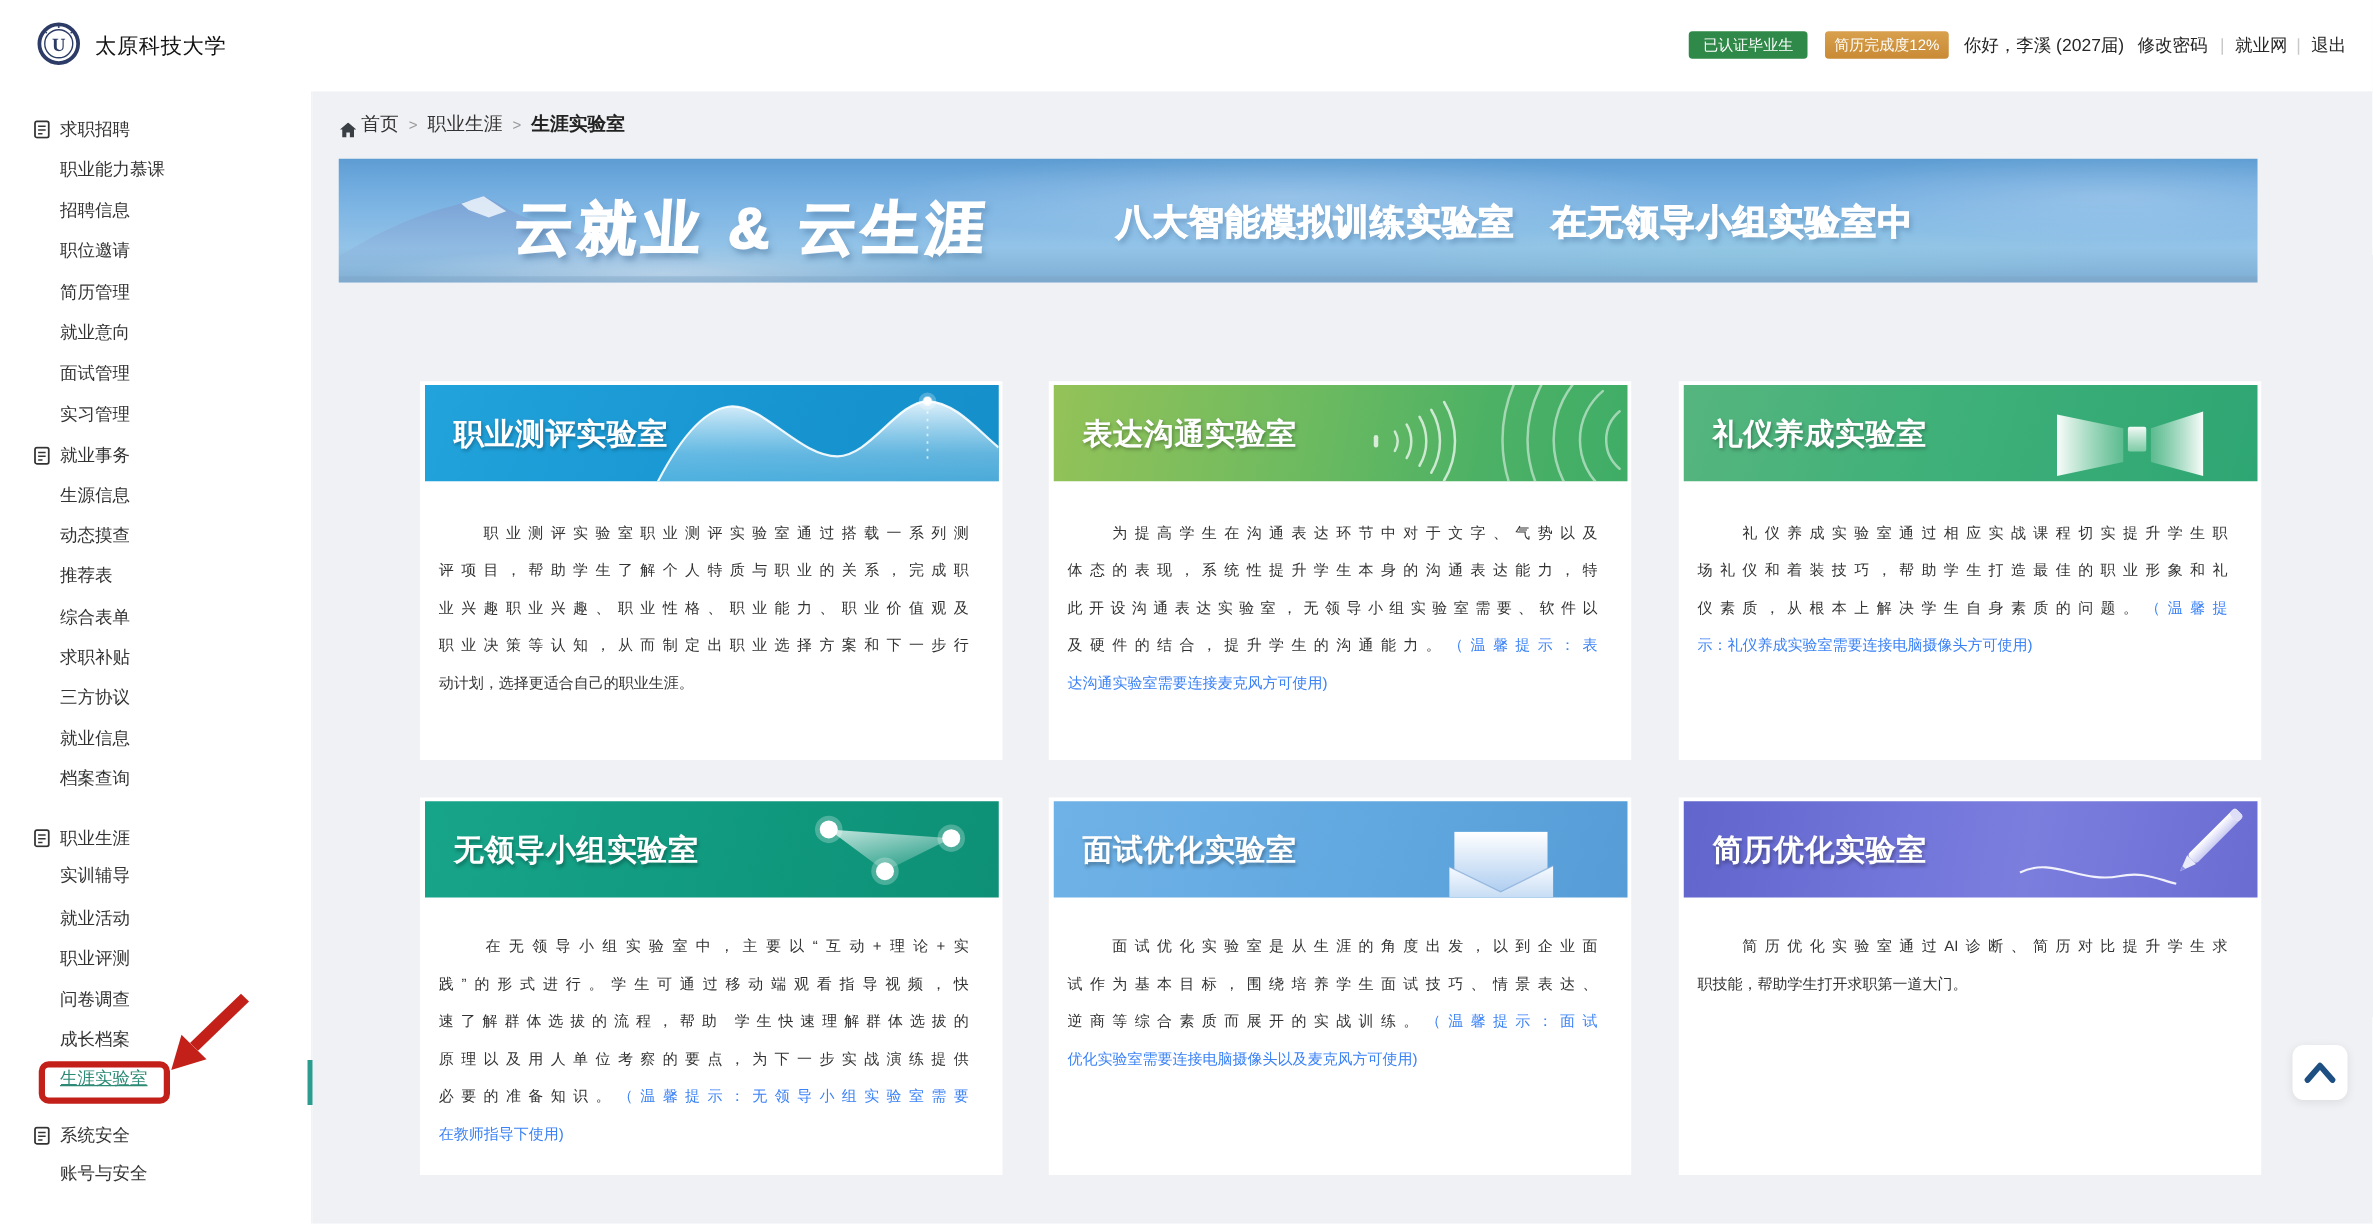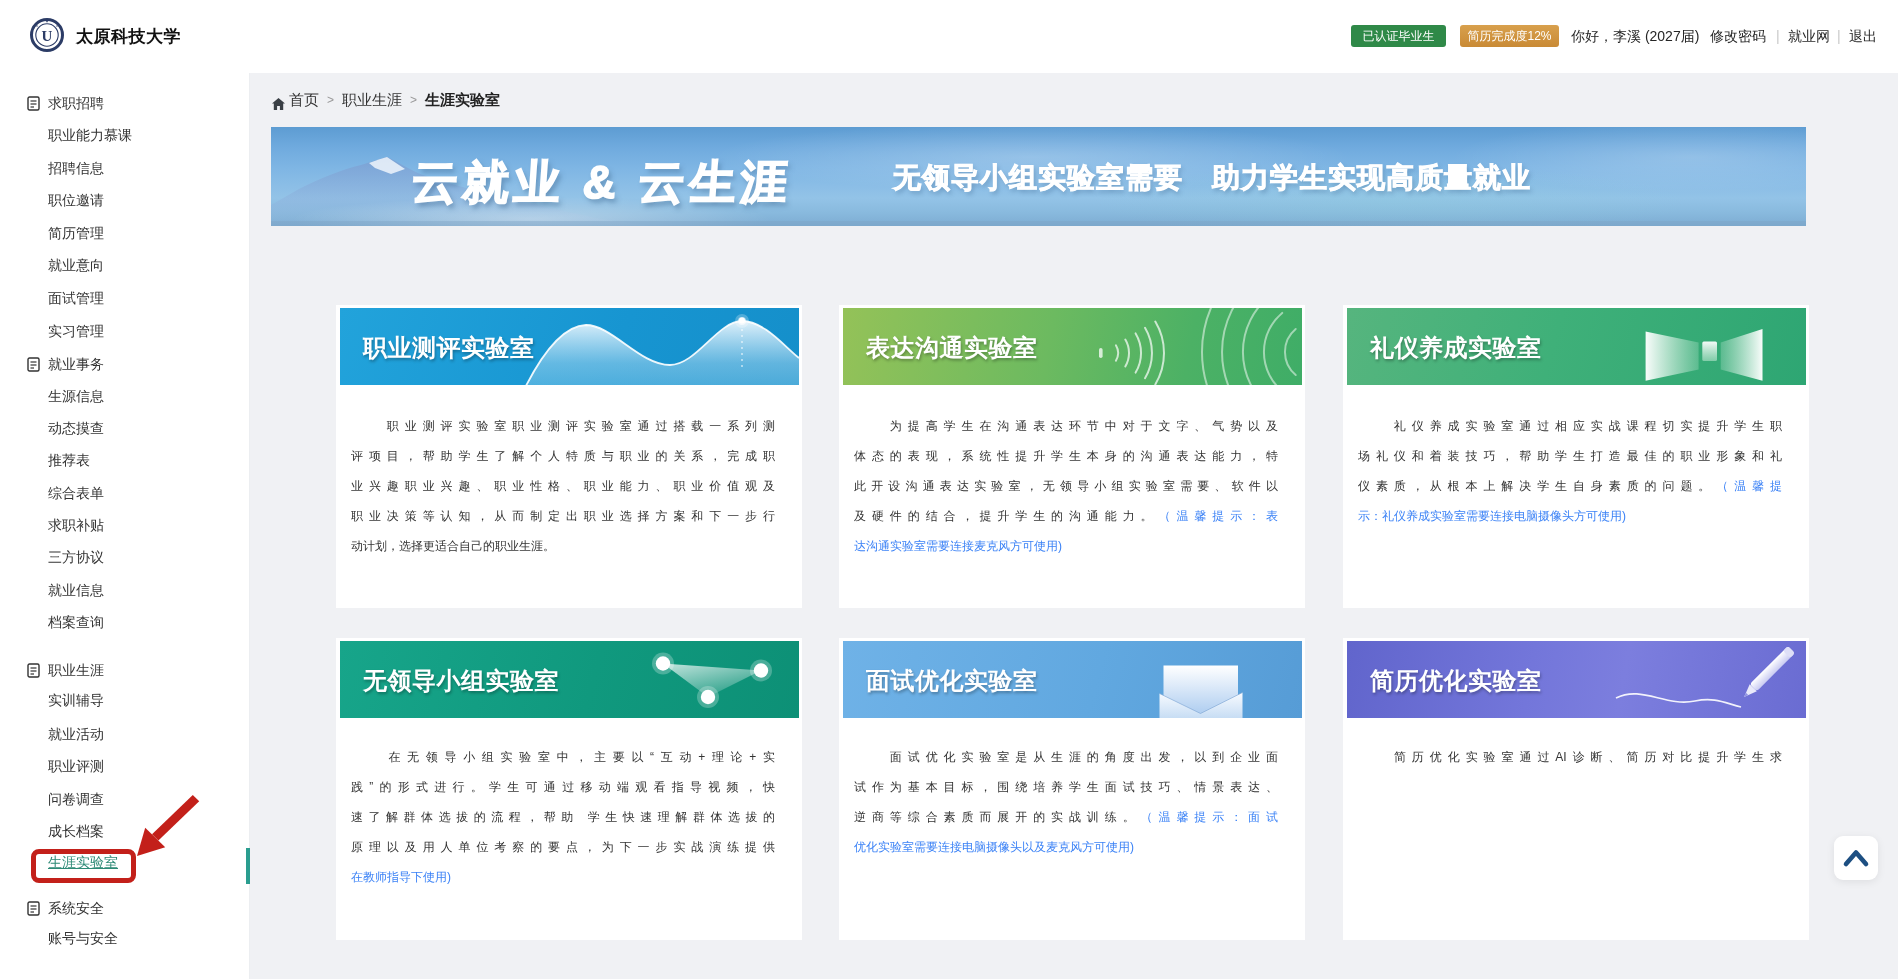--- a/index.html
+++ b/index.html
@@ -1,19 +1,19 @@
 <!DOCTYPE html>
 <html><head><meta charset="utf-8">
 <style>
 *{margin:0;padding:0;box-sizing:border-box}
 html,body{width:1898px;height:979px;overflow:hidden;font-family:"Liberation Sans",sans-serif;background:#fff}
 #page{position:relative;width:1898px;height:979px}
 #topbar{position:absolute;left:0;top:0;width:1898px;height:73px;background:#fff;z-index:5}
 #logo{position:absolute;left:29px;top:17px}
-#uname{position:absolute;left:76px;top:25px;font-size:17px;font-weight:bold;color:#111;letter-spacing:0.5px}
+#uname{position:absolute;left:76px;top:25px;font-size:17px;font-weight:normal;color:#111;letter-spacing:0.5px}
 .badge{position:absolute;top:25px;height:22px;line-height:22px;border-radius:3px;color:#fff;font-size:12px;text-align:center}
 #bdg1{left:1351px;width:95px;background:#2f8948}
 #bdg2{left:1460px;width:99px;background:linear-gradient(180deg,#d8a04d,#c98a35)}
 .tr{position:absolute;top:28px;font-size:14px;color:#262626;white-space:nowrap}
 .sep{color:#c9c9c9}
 #sidebar{position:absolute;left:0;top:73px;width:250px;height:906px;background:#fff;border-right:1px solid #eceef1;z-index:4}
 .mrow{position:absolute;left:0;width:250px;height:22px;line-height:22px;font-size:14px;color:#333}
 .mic{position:absolute;left:27px;top:3.5px}
 .mh{position:absolute;left:48px}
 .mi{position:absolute;left:48px}
@@ -208,21 +208,21 @@
           </defs>
 <path d="M0,78 L28,62 C48,52 72,42 90,38 C100,35 108,32 116,30 C126,34 140,44 152,48 C170,54 190,60 215,66 C250,74 290,84 330,92 L380,99 L0,99 Z" fill="url(#mt)"></path>
 <path d="M98,36 C106,33 112,31 116,30 L134,42 L120,47 L104,41 Z" fill="#eef5fb" opacity="0.85"></path>
 <ellipse cx="260" cy="92" rx="240" ry="22" fill="url(#cl1)" opacity="0.9"></ellipse>
 <ellipse cx="760" cy="30" rx="320" ry="34" fill="url(#cl1)" opacity="0.55"></ellipse>
 <ellipse cx="1120" cy="75" rx="300" ry="38" fill="url(#tl)"></ellipse>
 <ellipse cx="1420" cy="30" rx="240" ry="36" fill="url(#cl1)" opacity="0.5"></ellipse>
 <rect x="0" y="94" width="1535" height="5" fill="#7ca3c4" opacity="0.4"></rect>
         </svg>
     <div id="btitle">云就业 &amp; 云生涯</div>
-    <div id="bsub">无领导小组实验室需要　助力学生实现高质量就业</div>
+    <div id="bsub">八大智能模拟训练实验室　在无领导小组实验室中</div>
   </div>
 <div class="card" style="left:86px;top:232px;width:466px;height:303px">
 <div class="chead hd1">
           <svg class="hart" width="459" height="77" viewBox="0 0 459 77" preserveAspectRatio="none">
 <defs>
               <linearGradient id="wv" x1="0" y1="0" x2="0" y2="1">
                 <stop offset="0" stop-color="#eaf6fd" stop-opacity="0.95"></stop>
                 <stop offset="0.55" stop-color="#bfe2f6" stop-opacity="0.45"></stop>
                 <stop offset="1" stop-color="#a5d8f1" stop-opacity="0.3"></stop>
               </linearGradient>
@@ -325,20 +325,21 @@
               <circle cx="368" cy="56" r="7.2"></circle>
             </g>
           </svg>
           <div class="ct">无领导小组实验室</div>
         </div>
 <div class="cbody" style="top:104px">
           <div class="jl">　　在无领导小组实验室中，主要以“互动+理论+实</div>
           <div class="jl">践”的形式进行。学生可通过移动端观看指导视频，快</div>
           <div class="jl">速了解群体选拔的流程，帮助 学生快速理解群体选拔的</div>
           <div class="jl">原理以及用人单位考察的要点，为下一步实战演练提供</div>
+          <div class="jl">必要的准备知识。<span class="o">（温馨提示：无领导小组实验室需要</span></div>
           <div class="ll"><span class="o">在教师指导下使用)</span></div>
         </div>
       </div>
 <div class="card" style="left:589px;top:565px;width:466px;height:302px">
 <div class="chead hd5">
           <svg class="hart" width="459" height="77" viewBox="0 0 459 77" preserveAspectRatio="none">
 <defs>
               <linearGradient id="en1" x1="0" y1="0" x2="0" y2="1">
                 <stop offset="0" stop-color="#ffffff"></stop>
                 <stop offset="1" stop-color="#aecdf0"></stop>
@@ -375,18 +376,19 @@
               <rect x="-5" y="-36" width="10" height="54" rx="3" fill="url(#pn)"></rect>
               <polygon points="-5,18 5,18 0,31" fill="#e9eafa"></polygon>
               <polygon points="-1.6,26.8 1.6,26.8 0,31" fill="#8f92e2"></polygon>
               <rect x="-5" y="-36" width="10" height="7" rx="3" fill="#dedff7"></rect>
             </g>
           </svg>
           <div class="ct">简历优化实验室</div>
         </div>
 <div class="cbody" style="top:104px">
           <div class="jl">　　简历优化实验室通过AI诊断、简历对比提升学生求</div>
+          <div class="ll">职技能，帮助学生打开求职第一道大门。</div>
         </div>
       </div>
   <div id="btt"><svg width="44" height="44" viewBox="0 0 44 44">
           <polyline points="12,28 22,16.5 32,28" fill="none" stroke="#1d4f82" stroke-width="4.6" stroke-linecap="round" stroke-linejoin="round"></polyline>
         </svg></div>
 </div>
 </div>
 </body></html>

